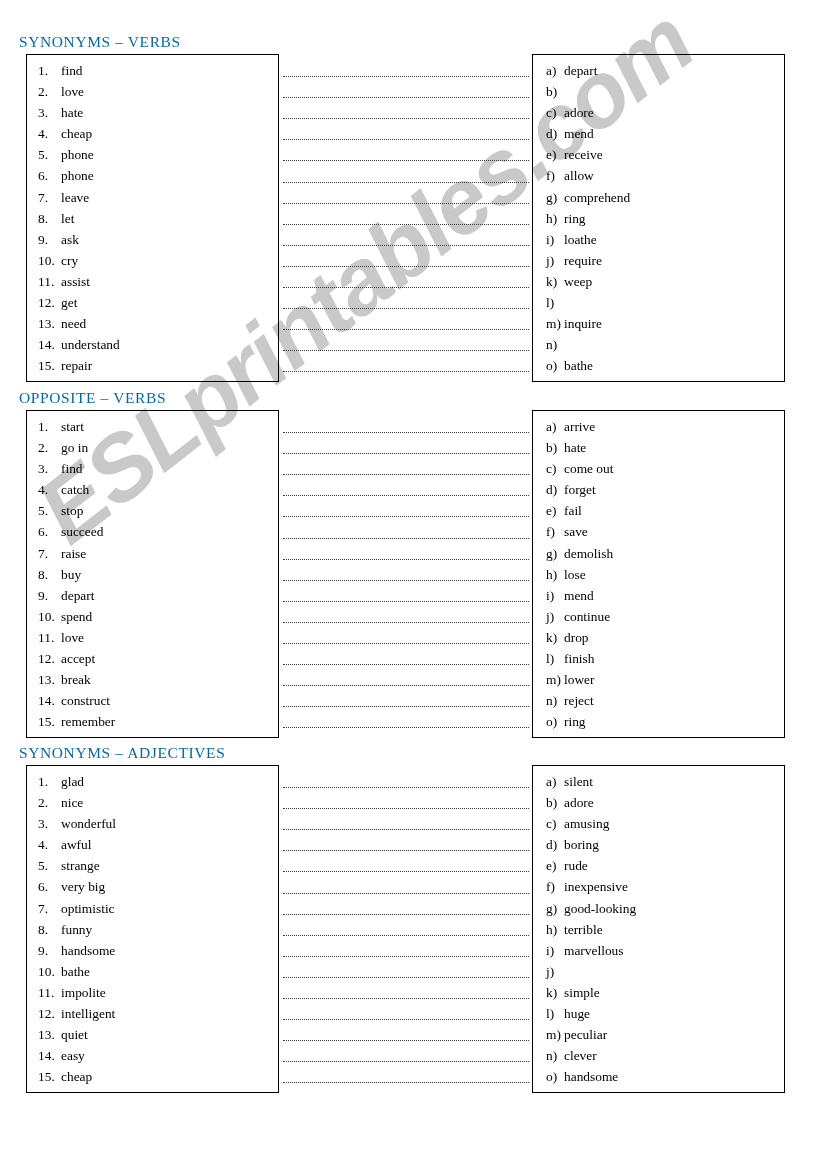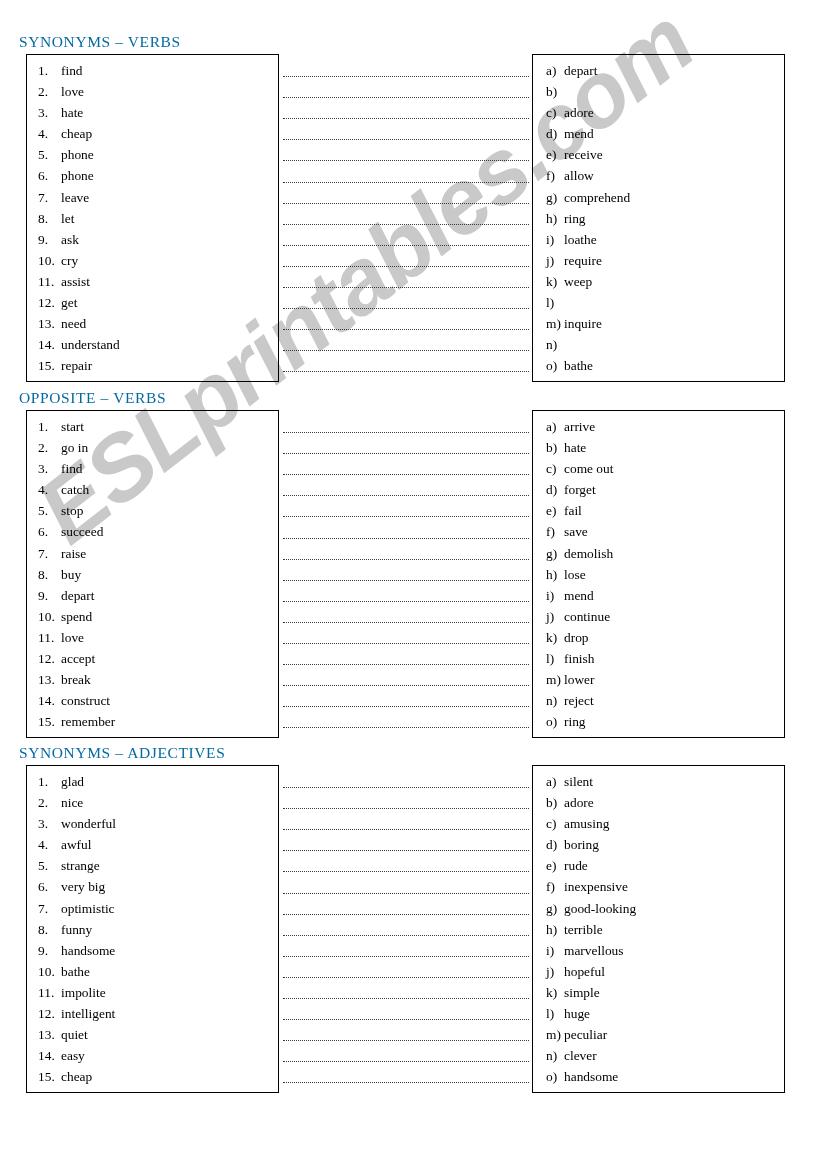--- a/index.html
+++ b/index.html
@@ -626,21 +626,20 @@
             <div class="row">
               <span class="marker">h)</span>
               <span class="word">terrible</span>
             </div>
             <div class="row">
               <span class="marker">i)</span>
               <span class="word">marvellous</span>
             </div>
             <div class="row">
               <span class="marker">j)</span>
-              <span class="word">hopeful</span>
             </div>
             <div class="row">
               <span class="marker">k)</span>
               <span class="word">simple</span>
             </div>
             <div class="row">
               <span class="marker">l)</span>
               <span class="word">huge</span>
             </div>
             <div class="row">

